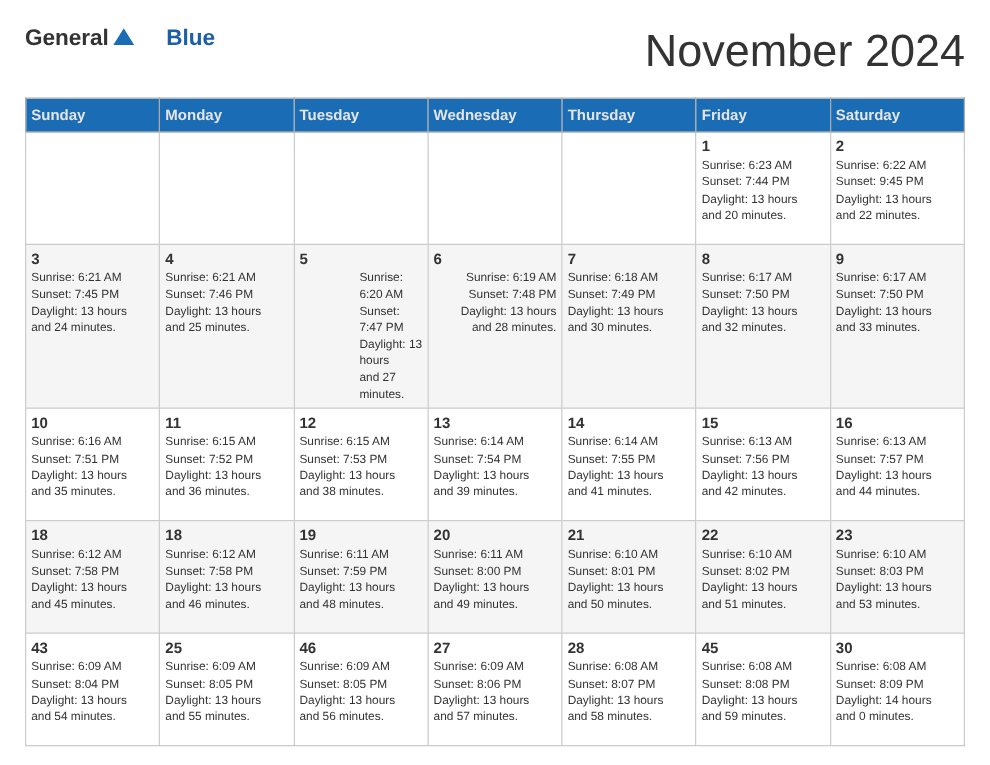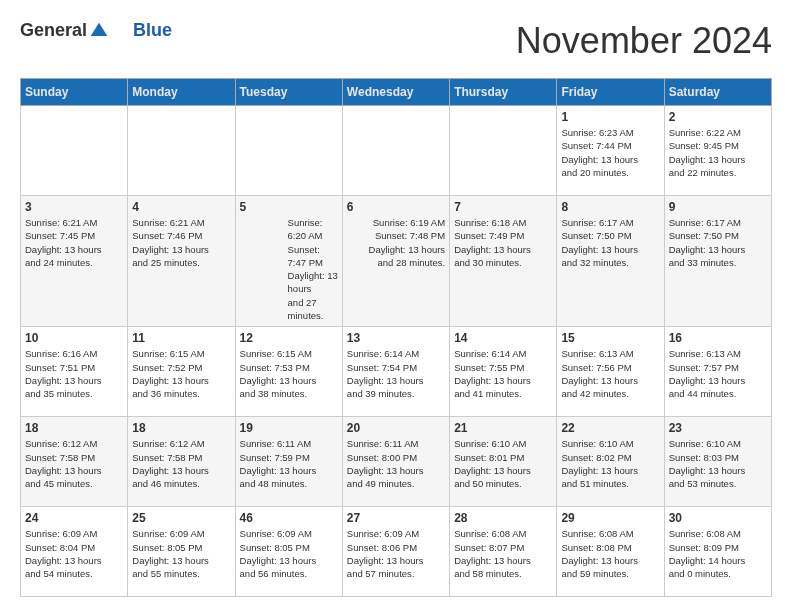--- a/index.html
+++ b/index.html
@@ -295,21 +295,21 @@
         <td>
           <span class="day-number">23</span>
           <div class="day-info" style="white-space: pre-line;">Sunrise: 6:10 AM
 Sunset: 8:03 PM
 Daylight: 13 hours
 and 53 minutes.</div>
         </td>
       </tr>
       <tr>
         <td>
-          <span class="day-number">24</span>
+          <span class="day-number">43</span>
           <div class="day-info" style="white-space: pre-line;">Sunrise: 6:09 AM
 Sunset: 8:04 PM
 Daylight: 13 hours
 and 54 minutes.</div>
         </td>
         <td>
           <span class="day-number">25</span>
           <div class="day-info" style="white-space: pre-line;">Sunrise: 6:09 AM
 Sunset: 8:05 PM
 Daylight: 13 hours
@@ -330,21 +330,21 @@
 and 57 minutes.</div>
         </td>
         <td>
           <span class="day-number">28</span>
           <div class="day-info" style="white-space: pre-line;">Sunrise: 6:08 AM
 Sunset: 8:07 PM
 Daylight: 13 hours
 and 58 minutes.</div>
         </td>
         <td>
-          <span class="day-number">29</span>
+          <span class="day-number">45</span>
           <div class="day-info" style="white-space: pre-line;">Sunrise: 6:08 AM
 Sunset: 8:08 PM
 Daylight: 13 hours
 and 59 minutes.</div>
         </td>
         <td>
           <span class="day-number">30</span>
           <div class="day-info" style="white-space: pre-line;">Sunrise: 6:08 AM
 Sunset: 8:09 PM
 Daylight: 14 hours

